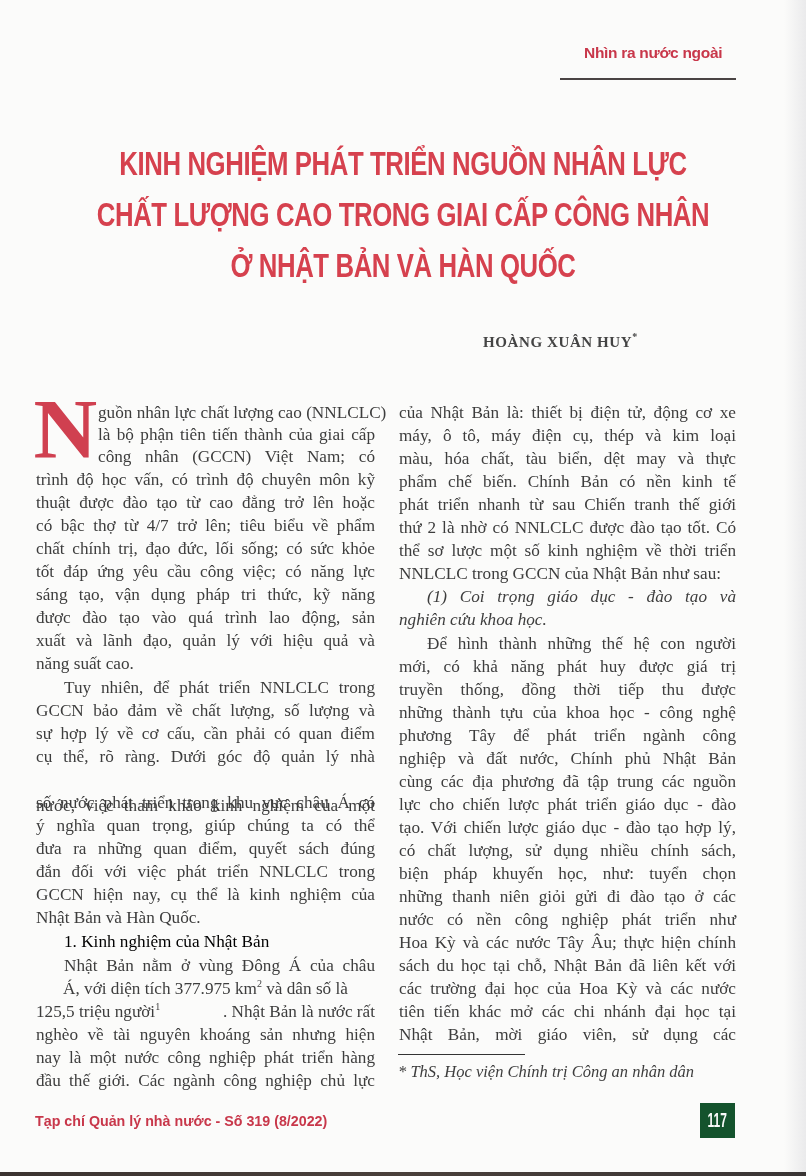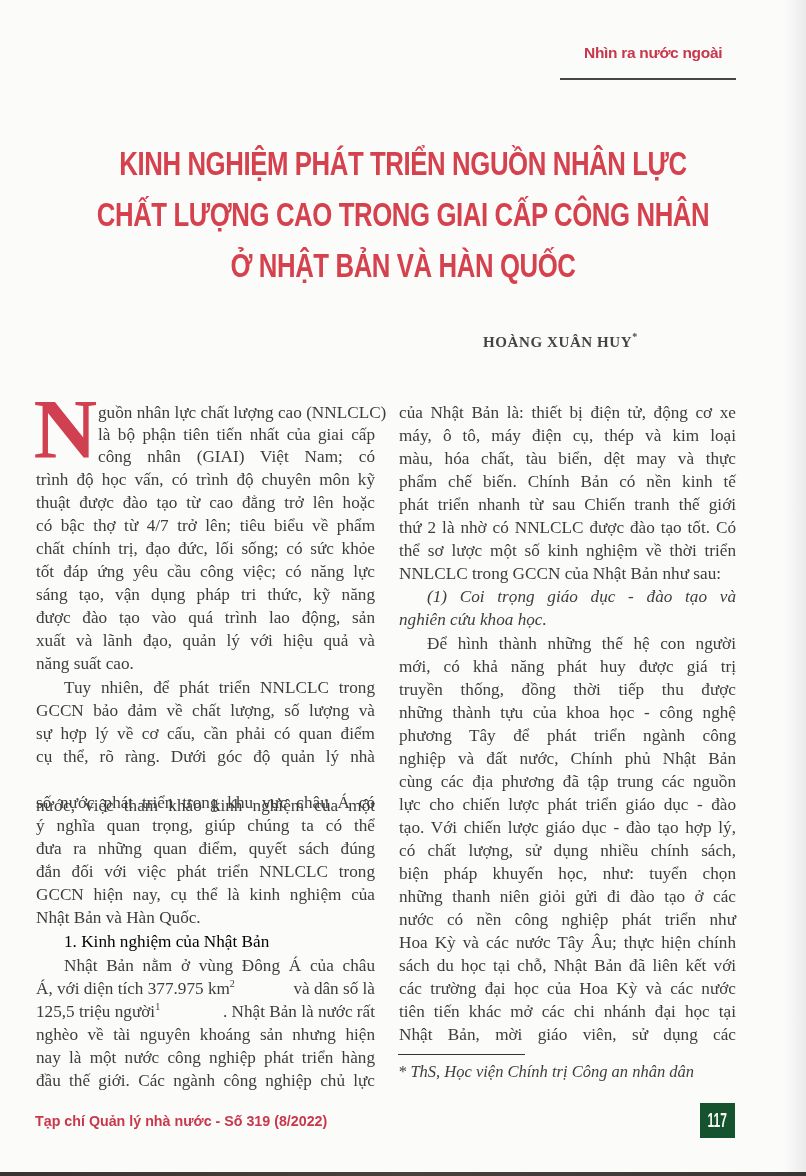--- a/index.html
+++ b/index.html
@@ -95,22 +95,22 @@
   <div>CHẤT LƯỢNG CAO TRONG GIAI CẤP CÔNG NHÂN</div>
   <div>Ở NHẬT BẢN VÀ HÀN QUỐC</div>
 </div>
 
 <div class="author"><span>HOÀNG XUÂN HUY</span><sup>*</sup></div>
 
 <div class="dropcap">N</div>
 
 <div class="col">
   <div class="line" style="left:98px;top:402px;width:277px">guồn nhân lực chất lượng cao (NNLCLC)</div>
-  <div class="line" style="left:98px;top:424px;width:277px">là bộ phận tiên tiến nhất của giai cấp</div>
-  <div class="line" style="left:98px;top:446px;width:277px">công nhân (GIAI) Việt Nam; có</div>
+  <div class="line" style="left:98px;top:424px;width:277px">là bộ phận tiên tiến thành của giai cấp</div>
+  <div class="line" style="left:98px;top:446px;width:277px">công nhân (GCCN) Việt Nam; có</div>
   <div class="line" style="left:36px;top:469px;width:339px">trình độ học vấn, có trình độ chuyên môn kỹ</div>
   <div class="line" style="left:36px;top:492px;width:339px">thuật được đào tạo từ cao đẳng trở lên hoặc</div>
   <div class="line" style="left:36px;top:515px;width:339px">có bậc thợ từ 4/7 trở lên; tiêu biểu về phẩm</div>
   <div class="line" style="left:36px;top:538px;width:339px">chất chính trị, đạo đức, lối sống; có sức khỏe</div>
   <div class="line" style="left:36px;top:561px;width:339px">tốt đáp ứng yêu cầu công việc; có năng lực</div>
   <div class="line" style="left:36px;top:584px;width:339px">sáng tạo, vận dụng pháp tri thức, kỹ năng</div>
   <div class="line" style="left:36px;top:607px;width:339px">được đào tạo vào quá trình lao động, sản</div>
   <div class="line" style="left:36px;top:630px;width:339px">xuất và lãnh đạo, quản lý với hiệu quả và</div>
   <div class="line last" style="left:36px;top:653px;width:339px">năng suất cao.</div>
 
@@ -123,21 +123,21 @@
   <div class="line" style="left:36px;top:815px;width:339px">ý nghĩa quan trọng, giúp chúng ta có thể</div>
   <div class="line" style="left:36px;top:838px;width:339px">đưa ra những quan điểm, quyết sách đúng</div>
   <div class="line" style="left:36px;top:861px;width:339px">đắn đối với việc phát triển NNLCLC trong</div>
   <div class="line" style="left:36px;top:884px;width:339px">GCCN hiện nay, cụ thể là kinh nghiệm của</div>
   <div class="line last" style="left:36px;top:907px;width:339px">Nhật Bản và Hàn Quốc.</div>
 
   <div class="line heading" style="left:64px;top:931px;width:311px">1. Kinh nghiệm của Nhật Bản</div>
 
   <div class="line" style="left:64px;top:955px;width:311px">Nhật Bản nằm ở vùng Đông Á của châu</div>
   <div class="line" style="left:36px;top:978px;width:339px;text-align-last:auto">
-      <span style="display:flex;justify-content:space-between;width:339px">
+      <span style="display:flex;justify-content:center;width:339px">
         <span><span>Á, với diện tích 377.975 km</span><sup>2</sup></span>
         <span style="white-space:pre"> và dân số là</span>
       </span>
     </div>
   <div class="line" style="left:36px;top:1001px;width:339px;text-align-last:auto">
       <span style="display:flex;justify-content:space-between;width:339px">
         <span><span>125,5 triệu người</span><sup>1</sup></span>
         <span style="white-space:pre">. Nhật Bản là nước rất</span>
       </span>
     </div>

